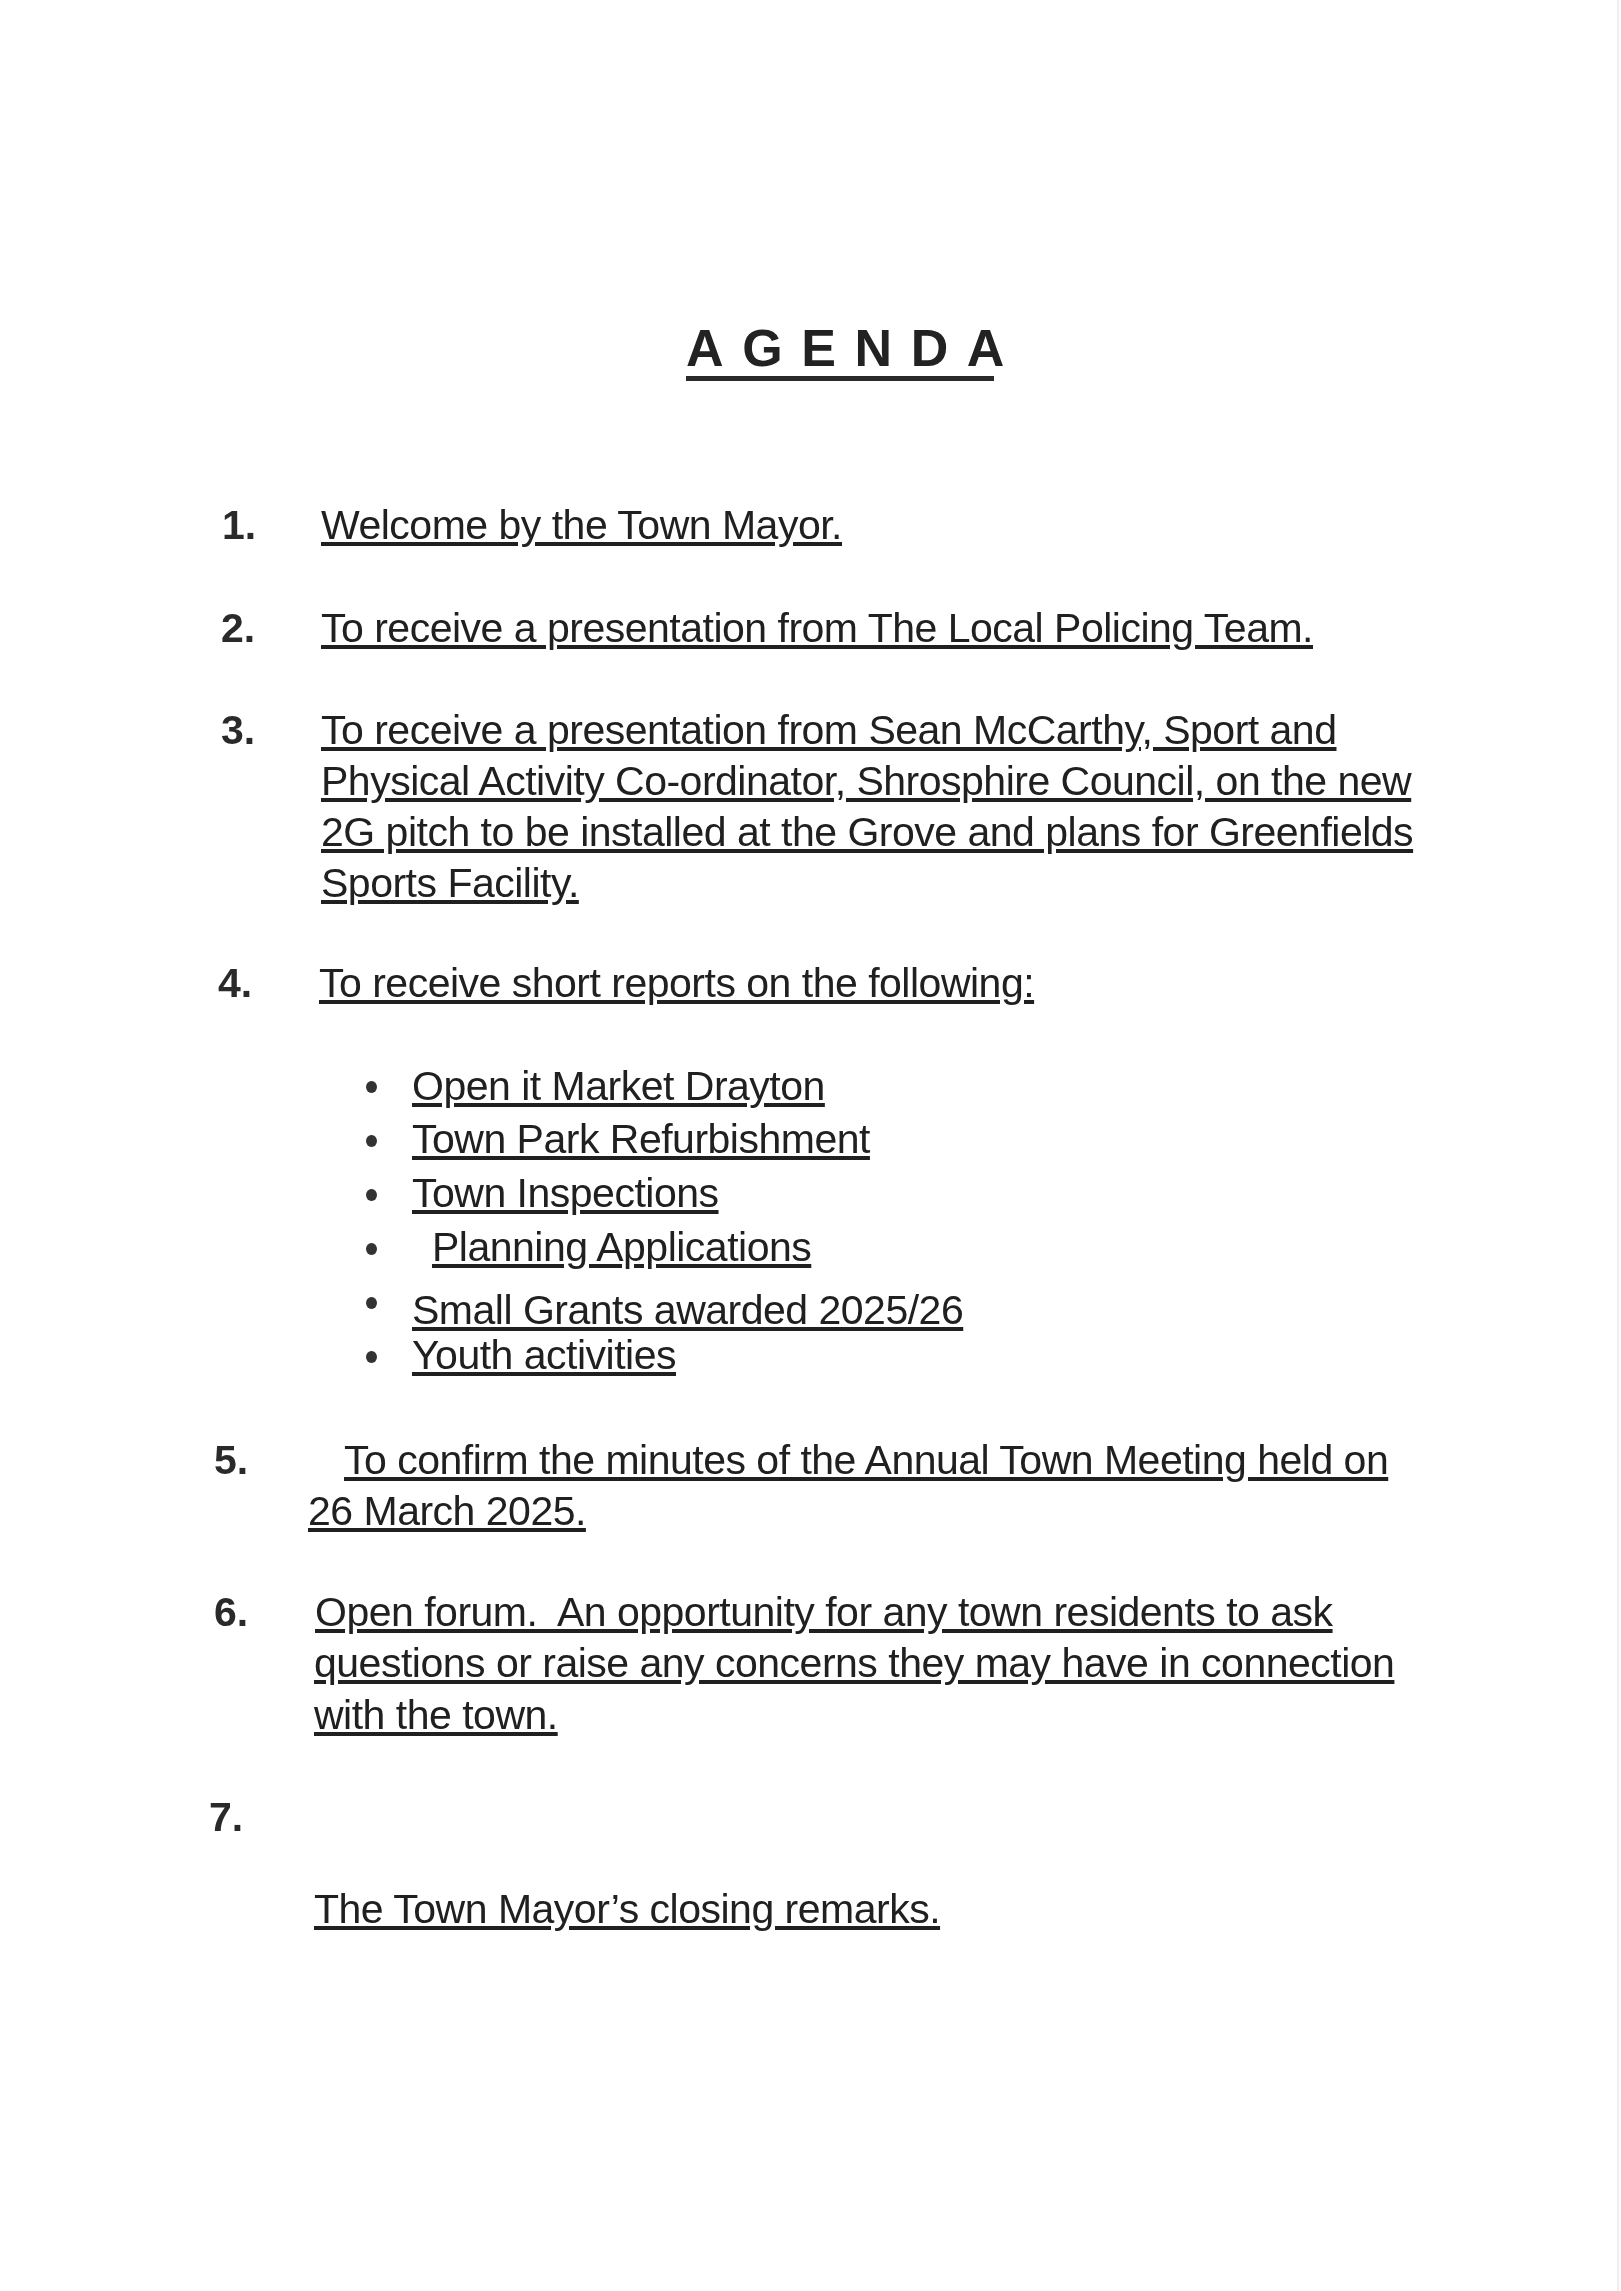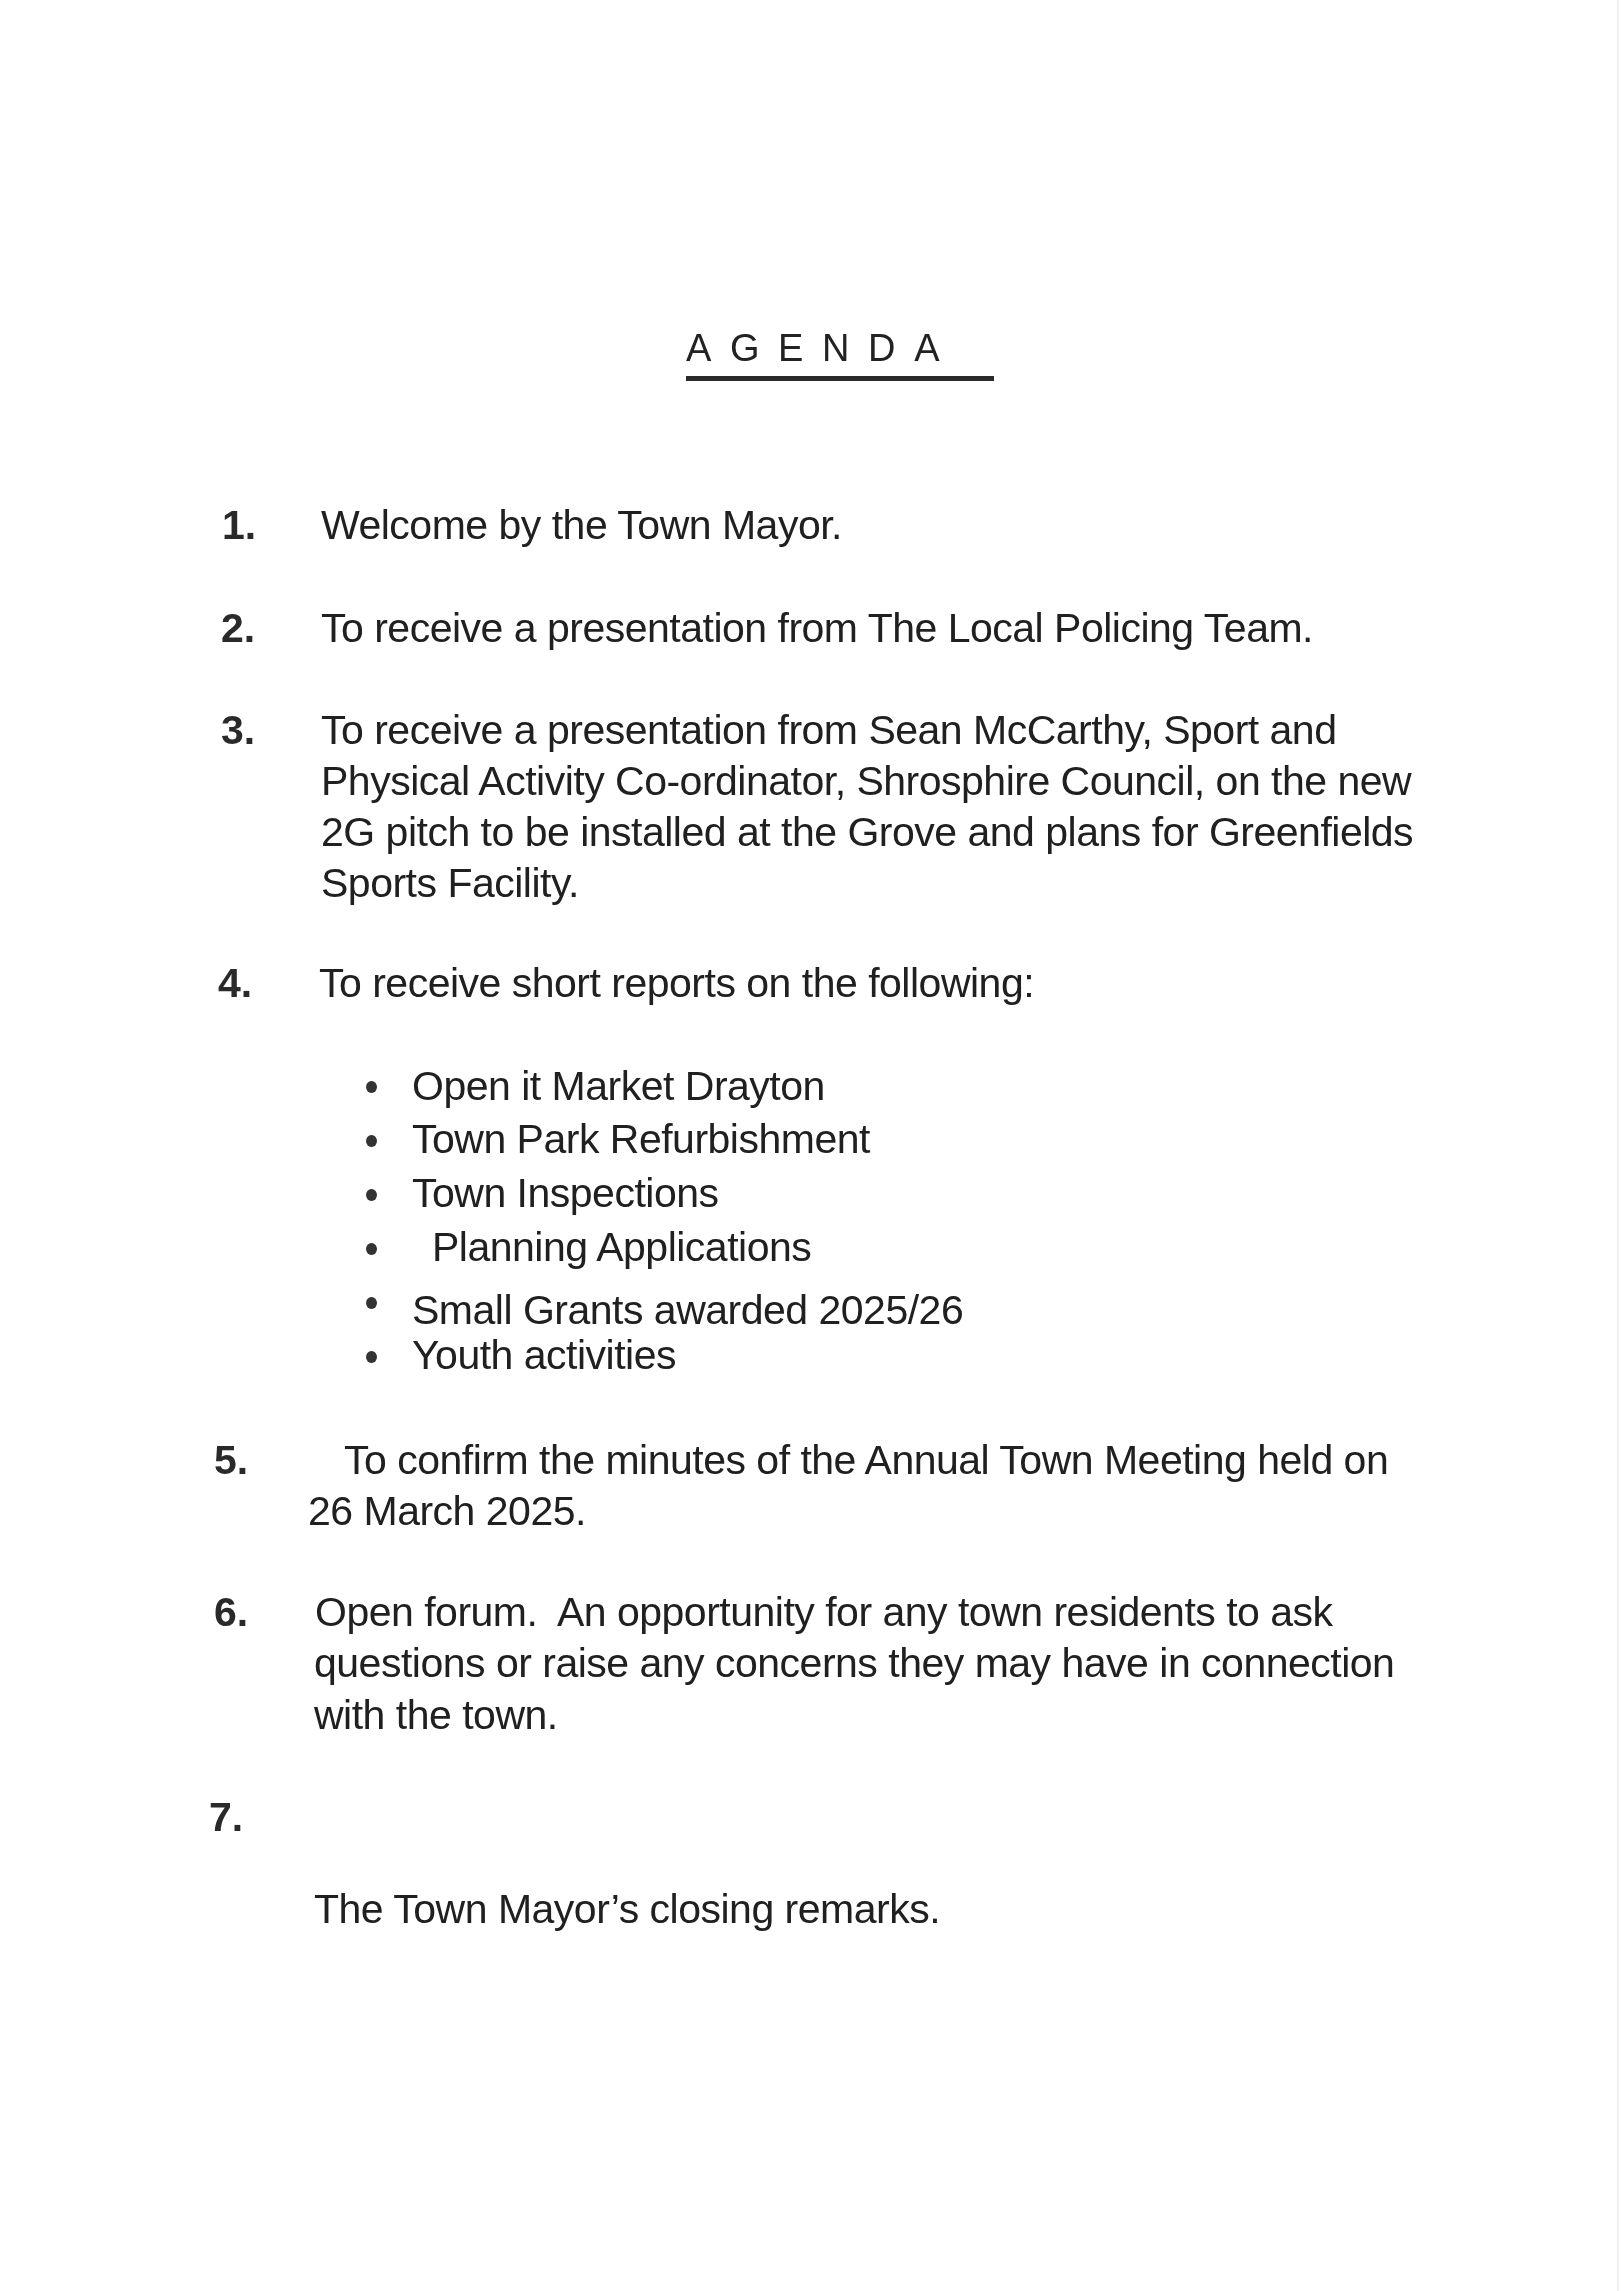--- a/index.html
+++ b/index.html
@@ -21,22 +21,22 @@
     top: 0;
     width: 2px;
     height: 2292px;
     background: #efefef;
   }
   .title {
     position: absolute;
     left: 686px;
     top: 317px;
     width: 308px;
-    font-size: 38px;
-    font-weight: normal;
+    font-size: 52px;
+    font-weight: bold;
     letter-spacing: 18.6px;
     line-height: 63px;
     white-space: nowrap;
     color: #222222;
   }
   .title-underline {
     position: absolute;
     left: 686px;
     top: 376px;
     width: 308px;
@@ -44,20 +44,21 @@
     background: #2a2a2a;
   }
   .line {
     position: absolute;
     font-size: 41px;
     line-height: 51px;
     height: 51px;
     white-space: nowrap;
     letter-spacing: -0.5px;
     color: #202020;
+    text-decoration: underline;
   }
   .num {
     position: absolute;
     font-size: 41px;
     line-height: 51px;
     font-weight: bold;
     color: #2a2a2a;
     white-space: nowrap;
   }
   .bullet-dot {

